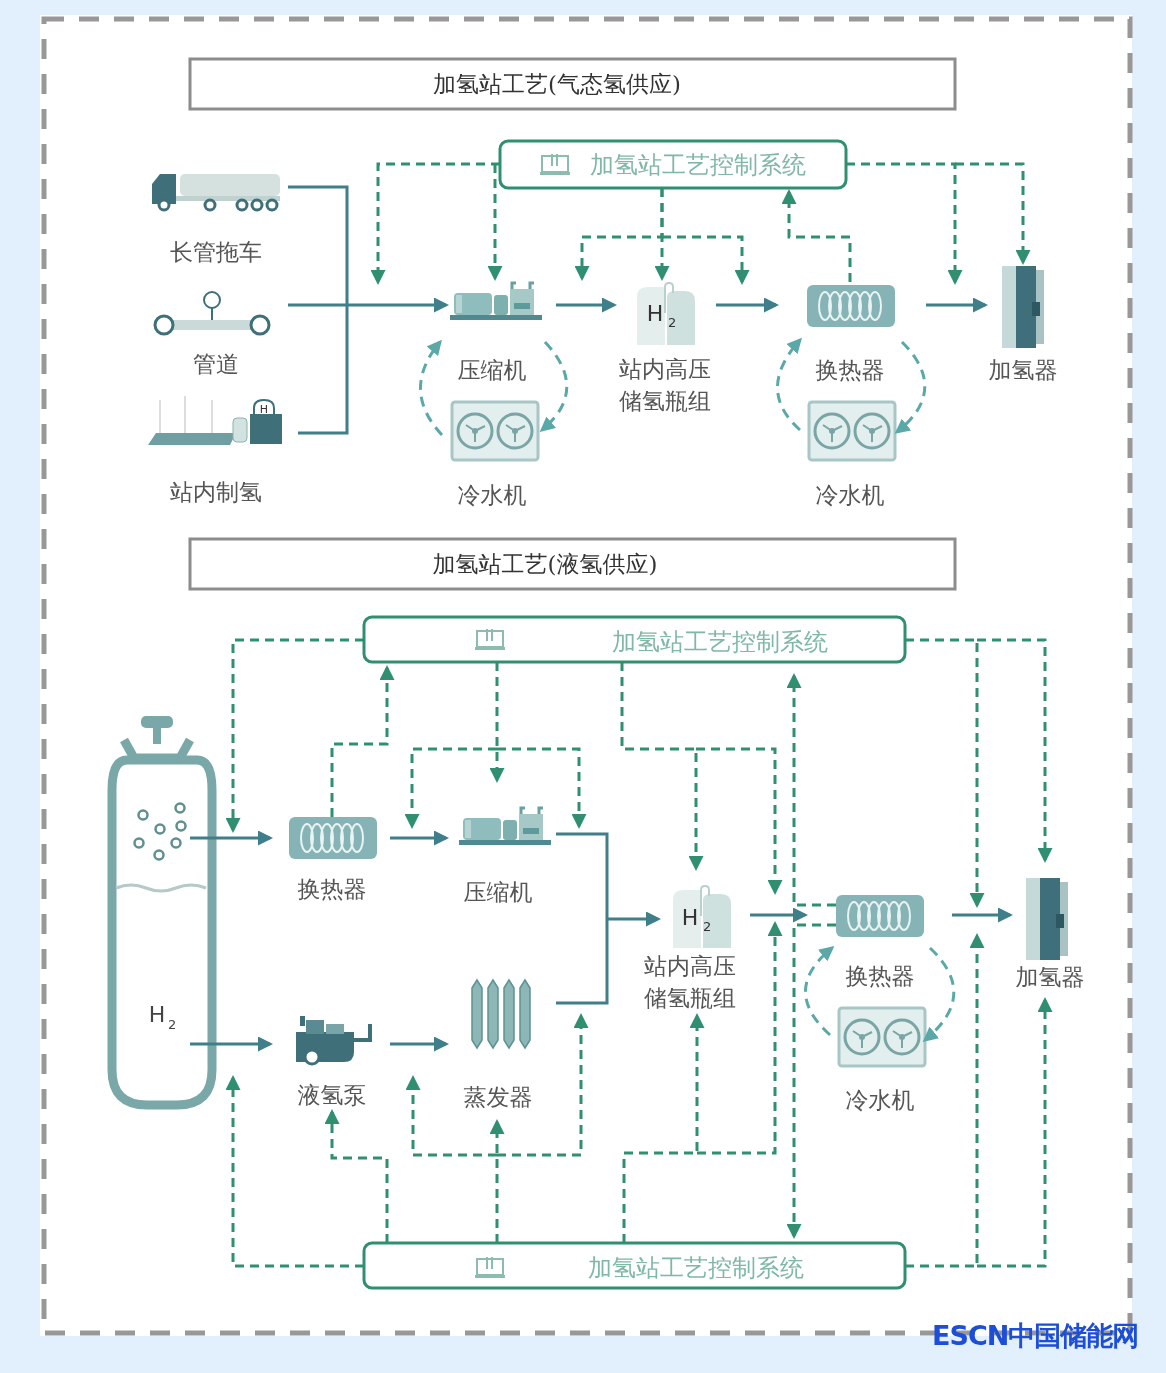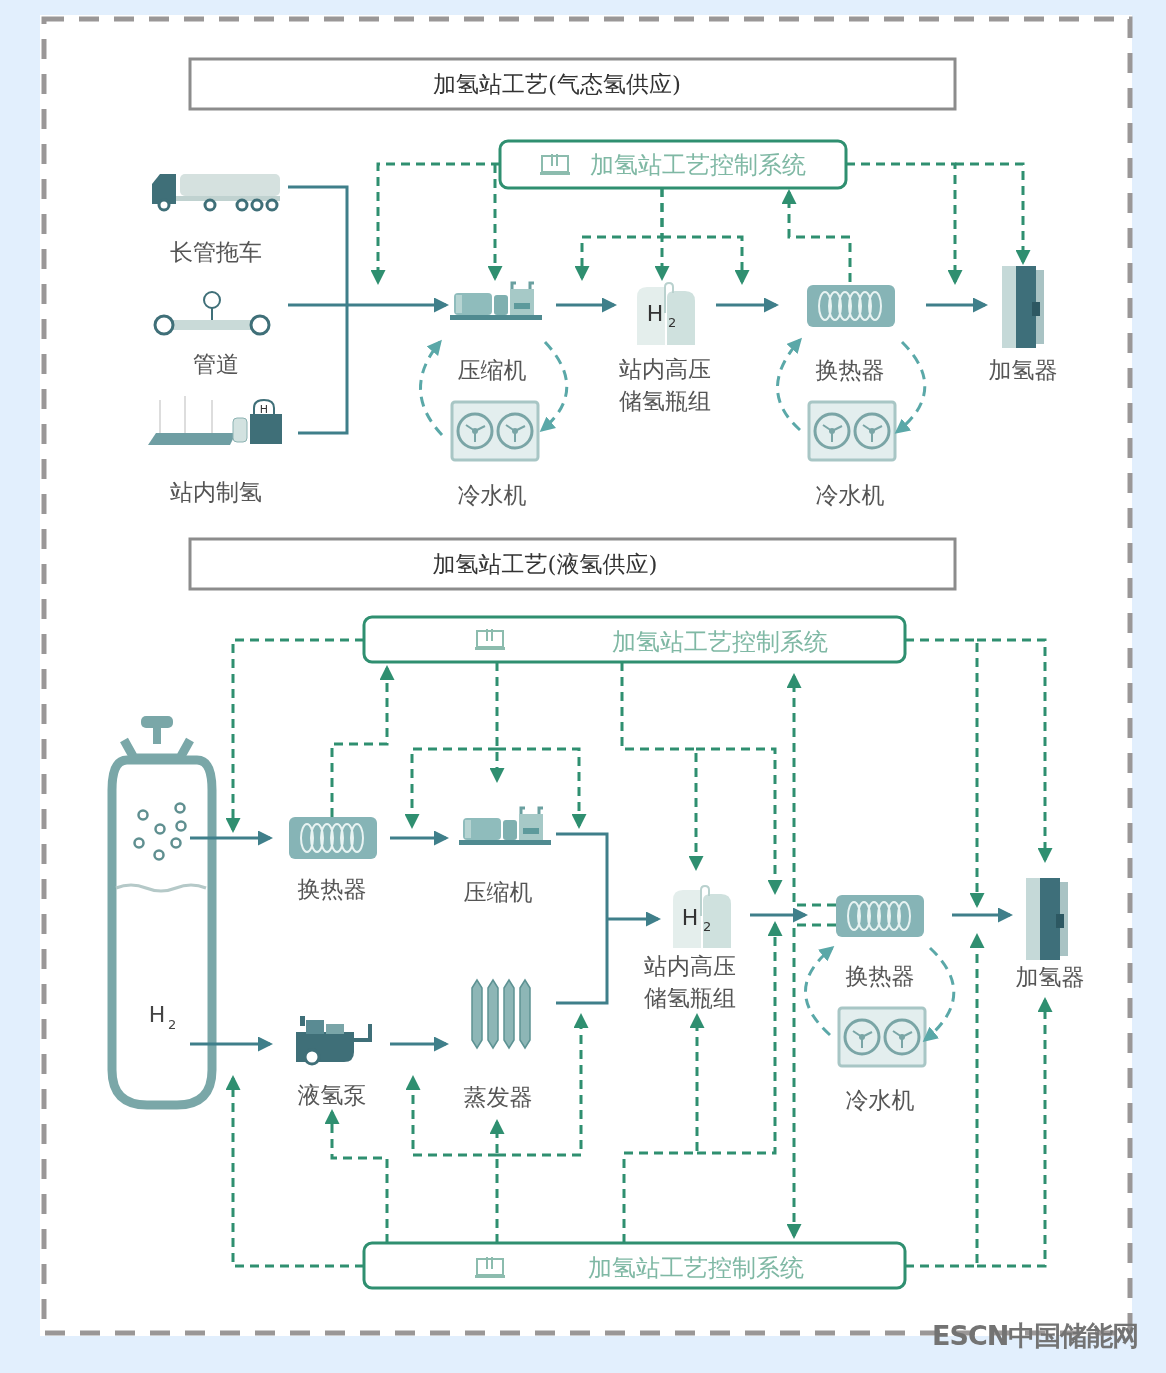--- a/index.html
+++ b/index.html
@@ -9,21 +9,21 @@
   svg#diagram { position:absolute; left:0; top:0; }
   .lbl { font-family:"DejaVu Sans", sans-serif; fill:#555; font-size:23px; text-anchor:middle; }
   .ttl { font-family:"DejaVu Serif", serif; fill:#333; font-size:23px; text-anchor:middle; }
   .ctl { font-family:"DejaVu Serif", serif; fill:#7fb8a4; font-size:24px; }
   .flow { stroke:#3f7f8a; stroke-width:3; fill:none; }
   .ctrl { stroke:#2f8f70; stroke-width:3; fill:none; stroke-dasharray:9 6; }
   .loop { stroke:#5aa8a8; stroke-width:3; fill:none; stroke-dasharray:10 7; }
   .ahF { fill:#3f7f8a; }
   .ahC { fill:#2f8f70; }
   .ahL { fill:#5aa8a8; }
-  #logo { position:absolute; left:932px; top:1318px; font-family:"DejaVu Sans", sans-serif; font-weight:bold; font-size:27px; color:#737373; letter-spacing:-1px; }
+  #logo { position:absolute; left:932px; top:1318px; font-family:"DejaVu Sans", sans-serif; font-weight:bold; font-size:27px; color:#1d4ed8; letter-spacing:-1px; }
 </style>
 </head>
 <body>
 
 <div id="panel"></div>
 
 <svg id="diagram" width="1166" height="1373" viewBox="0 0 1166 1373">
   <defs>
     <marker id="mF" viewBox="0 0 10 10" refX="8" refY="5" markerWidth="5" markerHeight="5" orient="auto">
         <path d="M0,0 L10,5 L0,10 z" class="ahF"></path>

